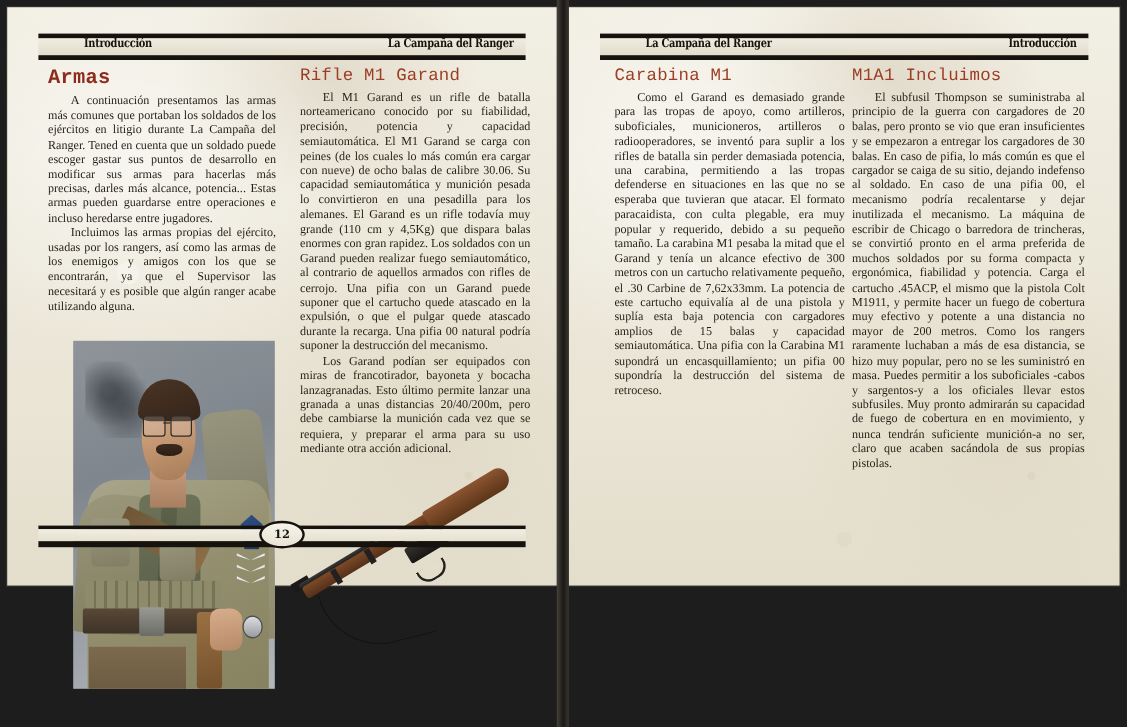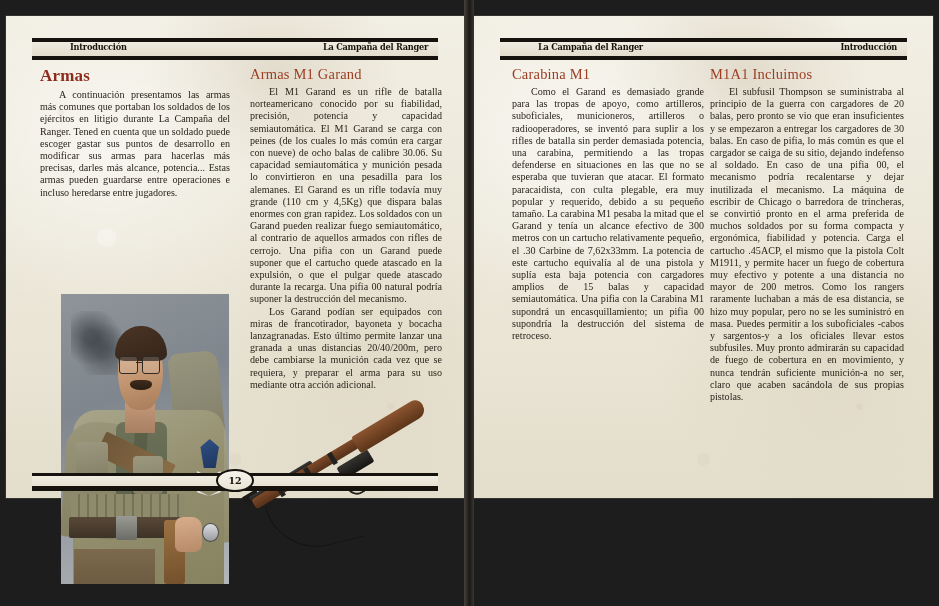--- a/index.html
+++ b/index.html
@@ -22,21 +22,20 @@
   .page {
     position: absolute;
     top: 6px;
     height: 482px;
     background:
       radial-gradient(ellipse 70% 55% at 22% 28%, rgba(255,255,255,0.55) 0%, rgba(255,255,255,0) 62%),
       radial-gradient(ellipse 60% 45% at 78% 72%, rgba(214,204,182,0.40) 0%, rgba(214,204,182,0) 65%),
       radial-gradient(ellipse 40% 30% at 58% 12%, rgba(198,186,162,0.35) 0%, rgba(198,186,162,0) 70%),
       linear-gradient(180deg, #f2efe4 0%, #ece8da 40%, #e9e4d4 72%, #e3ddcb 100%);
     box-shadow: 0 0 0 1px rgba(120,110,90,0.25);
-    margin-top: 10px;
   }
   #page-left  { left: 6px;   width: 458px; }
   #page-right { left: 474px; width: 459px; }
 
   
   .grain {
     position: absolute; inset: 0;
     pointer-events: none;
     background-image:
       radial-gradient(circle at 12% 20%, rgba(170,158,132,0.10) 0 3px, transparent 4px),
@@ -98,21 +97,21 @@
     font-family: "Liberation Serif", "DejaVu Serif", serif;
   }
   .col p {
     margin: 0 0 0 0;
     text-indent: 19px;
     text-align: justify;
   }
   .col p + p { margin-top: 0px; }
 
   .sec-title {
-    font-family: Liberation Serif, serif;
+    font-family: Liberation Mono, monospace;
     color: #8d2b1d;
     font-weight: bold;
     font-size: 17px;
     margin: 0 0 4px 0;
     letter-spacing: 0.2px;
     line-height: 19px;
   }
   .sec-title.sub {
     font-weight: normal;
     font-size: 14.5px;
@@ -384,20 +383,21 @@
       <div class="bar-top"></div>
       <div class="mid"></div>
       <div class="bar-bot"></div>
       <span class="head-txt" style="left:38px;">Introducción</span>
       <span class="head-txt right" style="right:10px;">La Campaña del Ranger</span>
     </div>
 
     <div class="col" style="left:34px; top:50px; width:190px;">
       <h1 class="sec-title">Armas</h1>
       <p>A continuación presentamos las armas más comunes que portaban los soldados de los ejércitos en litigio durante La Campaña del Ranger. Tened en cuenta que un soldado puede escoger gastar sus puntos de desarrollo en modificar sus armas para hacerlas más precisas, darles más alcance, potencia... Estas armas pueden guardarse entre operaciones e incluso heredarse entre jugadores.</p>
+      <p>Incluimos las armas propias del ejército, usadas por los rangers, así como las armas de los enemigos y amigos con los que se encontrarán, ya que el Supervisor las necesitará y es posible que algún ranger acabe utilizando alguna.</p>
     </div>
 
     <div id="soldier-art">
       <div class="sky-blotch"></div>
       <div class="pack"></div>
       <div class="shoulder-r"></div>
       <div class="torso"></div>
       <div class="shoulder-l"></div>
       <div class="shirt"></div>
       <div class="tie"></div>
@@ -418,39 +418,39 @@
       <div class="glass-r"></div>
       <div class="glass-bridge"></div>
       <div class="mustache"></div>
       <div class="patch"></div>
       <div class="chev"></div>
       <div class="chev c2"></div>
       <div class="chev c3"></div>
     </div>
 
     <div class="col" style="left:244px; top:50px; width:192px;">
-      <h2 class="sec-title sub">Armas M1 Garand</h2>
+      <h2 class="sec-title sub">Rifle M1 Garand</h2>
       <p>El M1 Garand es un rifle de batalla norteamericano conocido por su fiabilidad, precisión, potencia y capacidad semiautomática. El M1 Garand se carga con peines (de los cuales lo más común era cargar con nueve) de ocho balas de calibre 30.06. Su capacidad semiautomática y munición pesada lo convirtieron en una pesadilla para los alemanes. El Garand es un rifle todavía muy grande (110 cm y 4,5Kg) que dispara balas enormes con gran rapidez. Los soldados con un Garand pueden realizar fuego semiautomático, al contrario de aquellos armados con rifles de cerrojo. Una pifia con un Garand puede suponer que el cartucho quede atascado en la expulsión, o que el pulgar quede atascado durante la recarga. Una pifia 00 natural podría suponer la destrucción del mecanismo.</p>
       <p>Los Garand podían ser equipados con miras de francotirador, bayoneta y bocacha lanzagranadas. Esto último permite lanzar una granada a unas distancias 20/40/200m, pero debe cambiarse la munición cada vez que se requiera, y preparar el arma para su uso mediante otra acción adicional.</p>
     </div>
 
     <div class="gun" id="garand-art">
       <div class="part muzzle"></div>
       <div class="part barrel-steel"></div>
       <div class="part wood-fore"></div>
       <div class="part receiver"></div>
       <div class="part wood-butt"></div>
       <div class="part triggerguard"></div>
       <div class="part band b1"></div>
       <div class="part band b2"></div>
       <div class="part band b3"></div>
       <div class="part sling"></div>
     </div>
 
-    <div class="footer-rule" style="bottom:7px;text-decoration:underline;">
+    <div class="footer-rule" style="bottom:32px;text-decoration:underline;">
       <div class="fbar-top"></div>
       <div class="fmid"></div>
       <div class="fbar-bot"></div>
       <div class="pagenum">12</div>
     </div>
   </div>
 
   <div id="gutter"></div>
 
   <div class="page" id="page-right">

